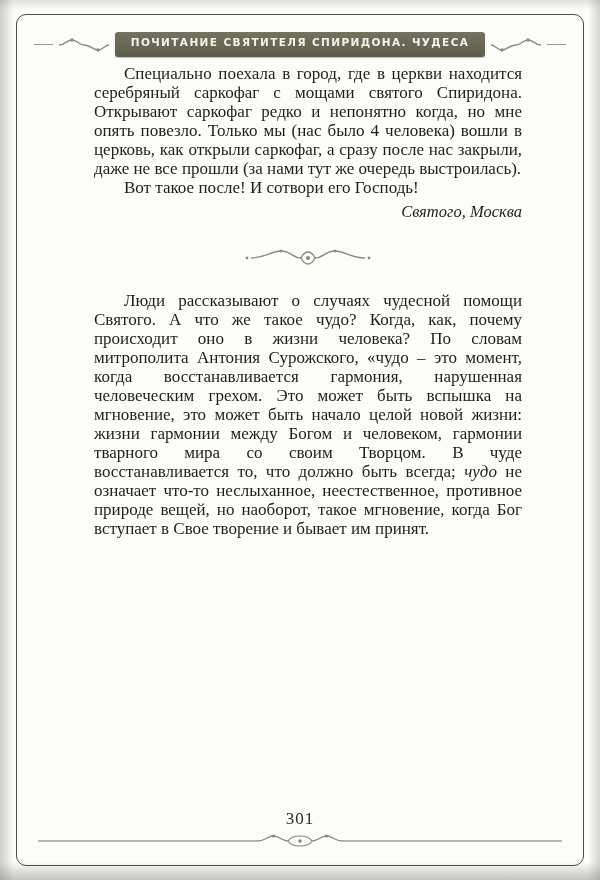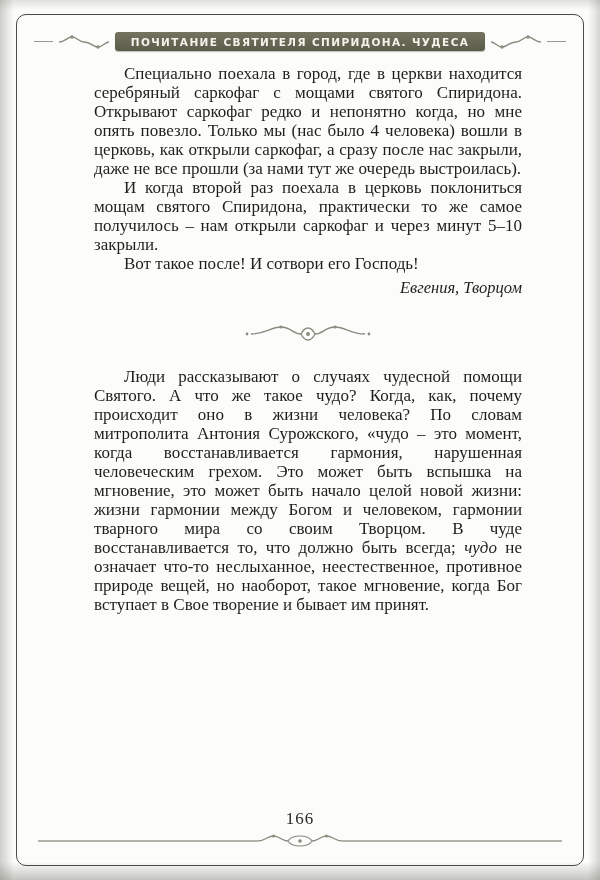--- a/index.html
+++ b/index.html
@@ -30,21 +30,21 @@
   }
   .hline { flex: 1; height: 1px; background: #9a9a8e; }
   .flourish { display: inline-flex; align-items: center; }
   .flourish.mirrored svg { transform: scaleX(-1); }
   .title-band {
     background: linear-gradient(to bottom, var(--header_band, #73735f), var(--header_band_dark, #5e5e4d));
     color: #f3f3ec;
     font-family: "DejaVu Sans", "Liberation Sans", sans-serif;
     font-size: 10.5px; font-weight: bold;
     letter-spacing: 1.4px;
-    padding: 4px 16px 3px;
+    padding: 4px 16px 9px;
     border-radius: 3px;
     white-space: nowrap;
     box-shadow: 0 1px 1px rgba(0,0,0,0.25);
   }
   
   .content {
     position: absolute; top: 64px; left: 94px; width: 428px;
     color: var(--text, #1e1e1c);
     font-size: 17px; line-height: 19px;
     text-align: justify;
@@ -90,42 +90,41 @@
         <path d="M1 8 C7 8 9 3 14 3 C19 3 21 8 26 8 C33 8 35 13 40 13 C45 13 47 8 51 8" fill="none" stroke="#8b8b7e" stroke-width="1.4"></path>
         <circle cx="14" cy="3" r="1.7" fill="#8b8b7e"></circle>
         <circle cx="40" cy="13" r="1.7" fill="#8b8b7e"></circle>
       </svg>
     </span>
     <span class="hline"></span>
   </div>
 
   <div class="content">
     <p>Специально поехала в город, где в церкви находится серебряный саркофаг с мощами святого Спиридона. Открывают саркофаг редко и непонятно когда, но мне опять повезло. Только мы (нас было 4 человека) вошли в церковь, как открыли саркофаг, а сразу после нас закрыли, даже не все прошли (за нами тут же очередь выстроилась).</p>
-    <p>И когда второй раз поехала в церковь поклониться мощам святого Спиридона, практически то же самое получилось – нам открыли саркофаг и через минут 5–10 закрыли.</p>
     <p>Вот такое после! И сотвори его Господь!</p>
-    <p class="signature">Евгения, Творцом</p>
+    <p class="signature">Святого, Москва</p>
 
     <div class="divider">
       <svg width="130" height="24" viewBox="0 0 130 24">
         <path d="M8 12 C22 12 28 5 38 5 C48 5 50 12 58 12" fill="none" stroke="#8b8b7e" stroke-width="1.4"></path>
         <path d="M122 12 C108 12 102 5 92 5 C82 5 80 12 72 12" fill="none" stroke="#8b8b7e" stroke-width="1.4"></path>
         <path d="M58 12 C60 16 62 18 65 18 C68 18 70 16 72 12 C70 8 68 6 65 6 C62 6 60 8 58 12 Z" fill="none" stroke="#8b8b7e" stroke-width="1.3"></path>
         <circle cx="65" cy="12" r="2" fill="#8b8b7e"></circle>
         <circle cx="38" cy="5" r="1.6" fill="#8b8b7e"></circle>
         <circle cx="92" cy="5" r="1.6" fill="#8b8b7e"></circle>
         <circle cx="4" cy="12" r="1.4" fill="#8b8b7e"></circle>
         <circle cx="126" cy="12" r="1.4" fill="#8b8b7e"></circle>
       </svg>
     </div>
 
     <p><span>Люди рассказывают о случаях чудесной помощи Святого. А что же такое чудо? Когда, как, почему происходит оно в жизни человека? По словам митрополита Антония Сурожского, «чудо – это момент, когда восстанавливается гармония, нарушенная человеческим грехом. Это может быть вспышка на мгновение, это может быть начало целой новой жизни: жизни гармонии между Богом и человеком, гармонии тварного мира со своим Творцом. В чуде восстанавливается то, что должно быть всегда; </span><em>чудо</em><span> не означает что-то неслыханное, неестественное, противное природе вещей, но наоборот, такое мгновение, когда Бог вступает в Свое творение и бывает им принят.</span></p>
   </div>
 
   <div class="footer">
-    <div class="page-number">166</div>
+    <div class="page-number">301</div>
     <div class="footer-rule">
       <svg width="100%" height="18" viewBox="0 0 520 18" preserveAspectRatio="none">
         <line x1="2" y1="9" x2="218" y2="9" stroke="#6d6d60" stroke-width="1.1"></line>
         <line x1="302" y1="9" x2="518" y2="9" stroke="#6d6d60" stroke-width="1.1"></line>
         <path d="M218 9 C226 9 228 4 234 4 C240 4 242 9 248 9" fill="none" stroke="#8b8b7e" stroke-width="1.3"></path>
         <path d="M302 9 C294 9 292 4 286 4 C280 4 278 9 272 9" fill="none" stroke="#8b8b7e" stroke-width="1.3"></path>
         <path d="M248 9 C250 12 253 14 260 14 C267 14 270 12 272 9 C270 6 267 4 260 4 C253 4 250 6 248 9 Z" fill="none" stroke="#8b8b7e" stroke-width="1.2"></path>
         <circle cx="260" cy="9" r="1.8" fill="#8b8b7e"></circle>
         <circle cx="234" cy="4" r="1.5" fill="#8b8b7e"></circle>
         <circle cx="286" cy="4" r="1.5" fill="#8b8b7e"></circle>

